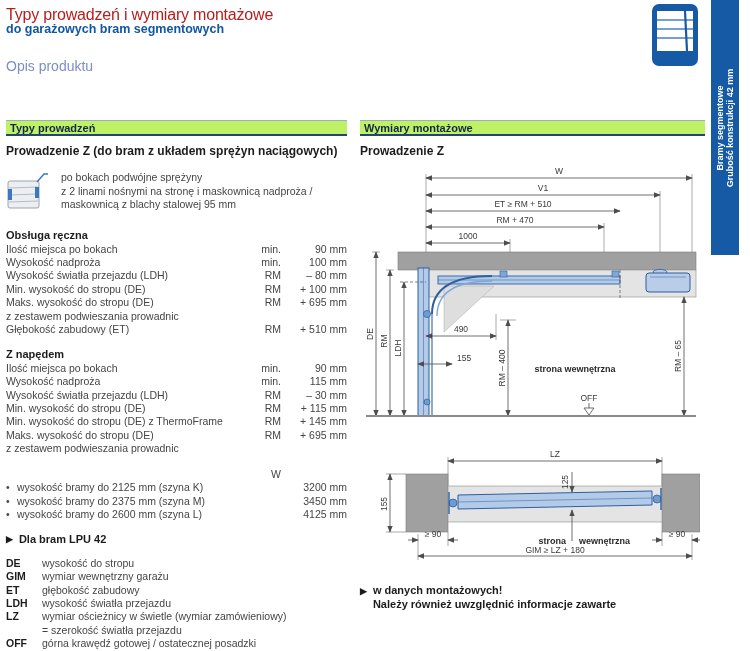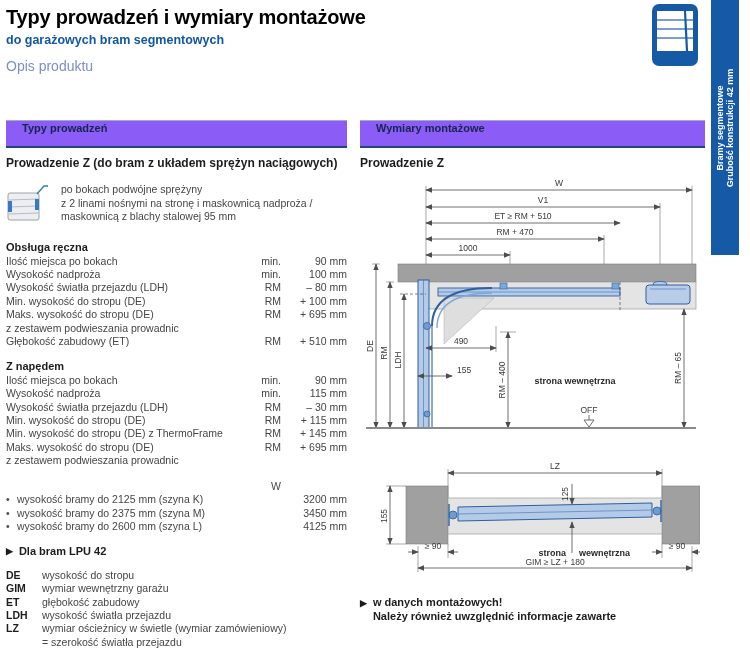--- a/index.html
+++ b/index.html
@@ -1,36 +1,36 @@
 <!DOCTYPE html>
 <html><head>
 <meta charset="utf-8">
 <style>
   * { margin:0; padding:0; box-sizing:border-box; }
   body { font-family:"Liberation Sans", sans-serif; background:#fff; }
   .page { position:relative; width:750px; height:651px; background:#fff; overflow:hidden; }
 
   
-  .hdr-title { position:absolute; left:6px; top:6px; font-size:20px; font-weight:bold; color:#000000; letter-spacing:-0.2px; }
-  .hdr-sub   { position:absolute; left:6px; top:33px; font-size:12.5px; font-weight:bold; color:#1257a4; }
+  .hdr-title { position:absolute; left:6px; top:6px; font-size:16px; font-weight:normal; color:#b91c1c; letter-spacing:-0.2px; }
+  .hdr-sub   { position:absolute; left:6px; top:22px; font-size:12.5px; font-weight:bold; color:#1257a4; }
   .hdr-opis  { position:absolute; left:6px; top:58px; font-size:14px; font-weight:normal; color:#7d8fc2; }
   .hdr-icon  { position:absolute; left:652px; top:4px; }
 
   
   .side-tab { position:absolute; left:711px; top:0; width:28px; height:255px; background:#1659a5; }
   .side-tab-text { position:absolute; top:114px; left:-113px; width:254px; height:28px;
     transform:rotate(-90deg); display:flex; flex-direction:column; align-items:center; justify-content:center;
     color:#fff; font-weight:bold; font-size:9px; line-height:10.5px; text-align:center; white-space:nowrap; }
 
   
   .col-left  { position:absolute; left:6px;  top:120px; width:341px; }
   .col-right { position:absolute; left:360px; top:120px; width:345px; }
 
-  .section-bar { height:28px; background:#8b5cf6; border-top:1px solid #9dabc9; border-bottom:2px solid #24427c;
-    font-size:11px; font-weight:bold; color:#16254e; padding:1px 0 0 16px; }
+  .section-bar { height:16px; background:#bef264; border-top:1px solid #9dabc9; border-bottom:2px solid #24427c;
+    font-size:11px; font-weight:bold; color:#16254e; padding:1px 0 0 4px; }
 
   .sub-head { margin-top:8px; font-size:12px; font-weight:bold; color:#1c1c1c; }
 
   .intro { margin-top:9px; display:flex; gap:13px; }
   .intro-text { font-size:10.5px; line-height:13.5px; color:#454545; padding-top:4px; }
 
   .tbl-title { margin-top:12px; font-size:11px; font-weight:bold; color:#1c1c1c; line-height:13.5px; }
   .row { display:grid; grid-template-columns:1fr 36px 66px; font-size:10.5px; line-height:13.4px; color:#454545; }
   .row .qual { text-align:right; }
   .row .val  { text-align:right; }

